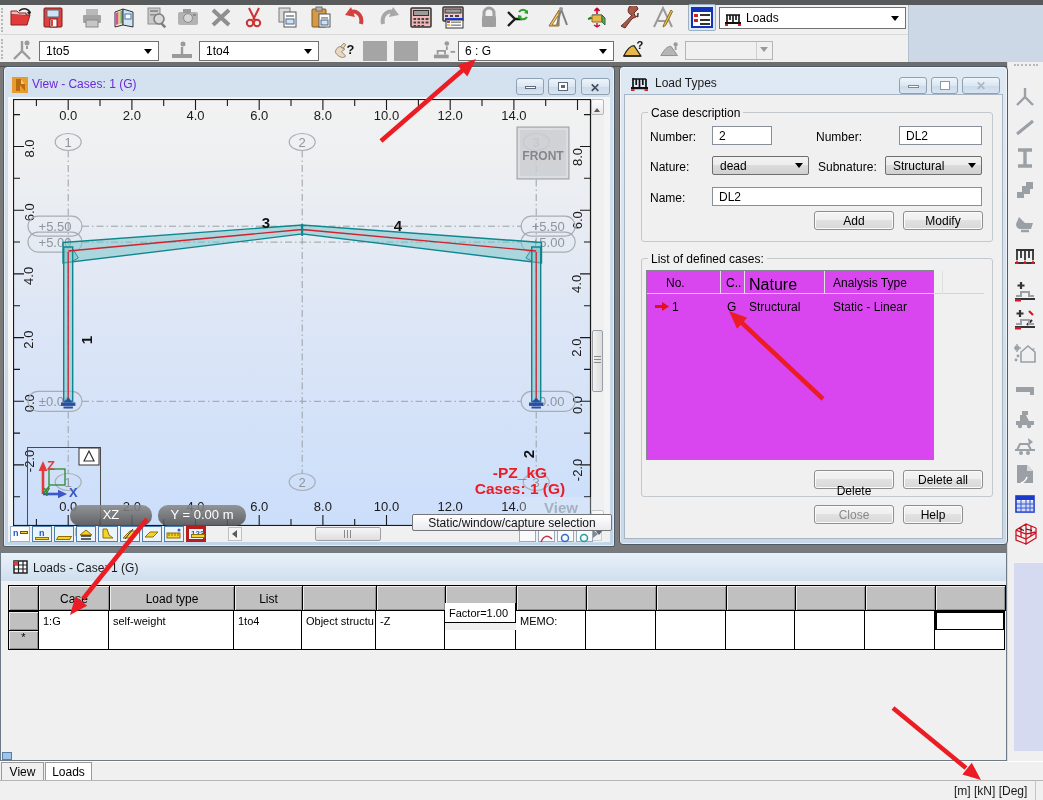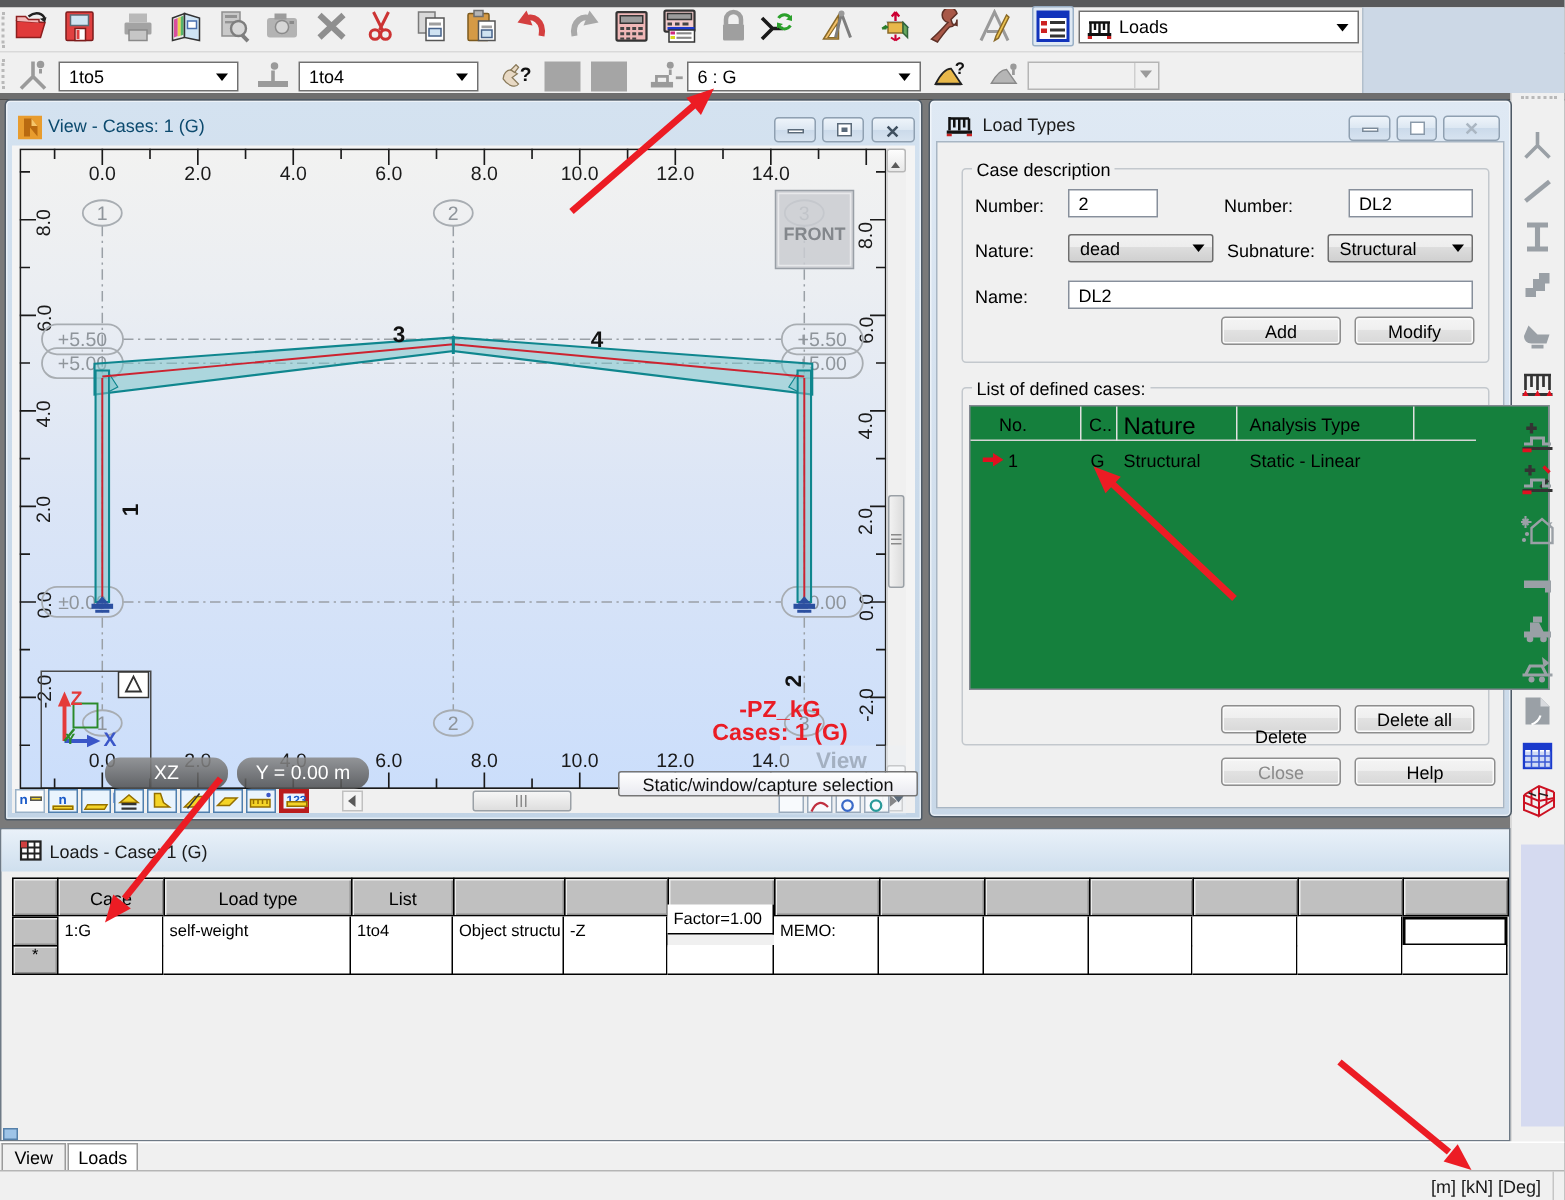--- a/index.html
+++ b/index.html
@@ -244,21 +244,21 @@
  <span class="abs" style="right:0;top:0;bottom:0;width:16px;border-left:1px solid #cfcfcf"></span>
 </div>
 </div>
 <div id="view-window">
 <div class="abs" style="left:3px;top:66px;width:612px;height:481px;background:linear-gradient(#d4e2f0,#c2d4e6);border:1px solid #4e5a66;border-radius:4px 4px 2px 2px;box-shadow:inset 0 0 0 1px rgba(255,255,255,.55)"></div>
 <svg class="abs" style="left:12px;top:77px" width="16" height="16" viewBox="0 0 16 16">
       <rect width="16" height="16" fill="#e89c2e"></rect>
       <path d="M4 2 h5 l4 5 v7 L8 8 v6 H4z" fill="#b96a10"></path>
       <path d="M9 2 l4 5 h-4z" fill="#f6c66a"></path>
     </svg>
-<div class="abs" style="left:32px;top:77px;font-size:12px;color:#0c4a6e">View - Cases: 1 (G)</div>
+<div class="abs" style="left:32px;top:77px;font-size:12px;color:#6d28d9">View - Cases: 1 (G)</div>
 <div class="tb-btn" style="left:516px;top:78px">
       <span class="abs" style="left:8px;top:7px;width:11px;height:3px;background:#fff;border:1px solid #5a6a7a"></span>
     </div>
 <div class="tb-btn" style="left:548px;top:78px">
       <span class="abs" style="left:9px;top:3px;width:10px;height:9px;background:#fff;border:1px solid #5a6a7a"></span>
       <span class="abs" style="left:12px;top:6px;width:4px;height:3px;background:#5a6a7a"></span>
     </div>
 <div class="tb-btn" style="left:581px;top:78px;width:29px">
       <span class="abs" style="left:8px;top:2px;font-size:12px;font-weight:bold;color:#3f4f5f">✕</span>
     </div>
@@ -492,21 +492,21 @@
 <div class="wcombo" style="left:885px;top:156px;width:97px;height:19px">
       <span class="txt">Structural</span>
       <span class="arr"></span>
     </div>
 <div class="glabel" style="left:650px;top:191px">Name:</div>
 <div class="inp" style="left:712px;top:187px;width:270px;height:19px">DL2</div>
 <div class="btn" style="left:814px;top:211px;width:80px;height:19px;padding-top:2px">Add</div>
 <div class="btn" style="left:903px;top:211px;width:80px;height:19px;padding-top:2px">Modify</div>
 <div class="group" style="left:641px;top:258px;width:352px;height:239px"></div>
 <div class="glabel" style="left:648px;top:252px;background:#f0f0f0;padding:0 3px">List of defined cases:</div>
-<div class="abs" style="left:646px;top:270px;width:387px;height:190px;background:#15803d;border:1px solid #828790">
+<div class="abs" style="left:646px;top:270px;width:288px;height:190px;background:#d946ef;border:1px solid #828790">
  <div class="abs" style="left:0;top:0;width:337px;height:23px;border-bottom:1px solid #d5d5d5">
   <span class="abs" style="left:19px;top:5px;font-size:12px">No.</span>
   <span class="abs" style="left:79px;top:5px;font-size:12px">C..</span>
   <span class="abs" style="left:102px;top:5px;font-size:16px">Nature</span>
   <span class="abs" style="left:186px;top:5px;font-size:12px">Analysis Type</span>
   <span class="abs" style="left:73px;top:0;width:1px;height:23px;background:#e0e0e0"></span>
   <span class="abs" style="left:97px;top:0;width:1px;height:23px;background:#e0e0e0"></span>
   <span class="abs" style="left:177px;top:0;width:1px;height:23px;background:#e0e0e0"></span>
   <span class="abs" style="left:295px;top:0;width:1px;height:23px;background:#e0e0e0"></span>
  </div>
@@ -514,21 +514,21 @@
         <path d="M0 3 h7 V0 l7 4.5 L7 9 V6 H0 Z" fill="#e01020"></path>
       </svg>
  <span class="abs" style="left:25px;top:29px;font-size:12px">1</span>
  <span class="abs" style="left:80px;top:29px;font-size:12px">G</span>
  <span class="abs" style="left:102px;top:29px;font-size:12px">Structural</span>
  <span class="abs" style="left:186px;top:29px;font-size:12px">Static - Linear</span>
 </div>
 <div class="btn" style="left:814px;top:470px;width:80px;height:19px;padding-top:13px">Delete</div>
 <div class="btn" style="left:903px;top:470px;width:80px;height:19px;padding-top:2px">Delete all</div>
 <div class="btn" style="left:814px;top:505px;width:80px;height:19px;padding-top:2px;color:#8a8a8a">Close</div>
-<div class="btn" style="left:903px;top:505px;width:94px;height:19px;padding-top:2px">Help</div>
+<div class="btn" style="left:903px;top:505px;width:60px;height:19px;padding-top:2px">Help</div>
 </div>
 <div id="right-icons">
 <div class="abs" style="left:1014px;top:64px;width:24px;height:3px;border-top:2px dotted #b9b9b9"></div>
 <svg class="abs" style="left:1013px;top:85px" width="24" height="24" viewBox="0 0 24 24">
       <path d="M12 3 V12 M12 12 L4 20 M12 12 L20 20" stroke="#9aa0a6" stroke-width="2.4" fill="none"></path>
     </svg>
 <svg class="abs" style="left:1013px;top:115px" width="24" height="24" viewBox="0 0 24 24">
       <path d="M4 19 L20 6" stroke="#9aa0a6" stroke-width="3"></path>
     </svg>
 <svg class="abs" style="left:1013px;top:146px" width="24" height="24" viewBox="0 0 24 24">

